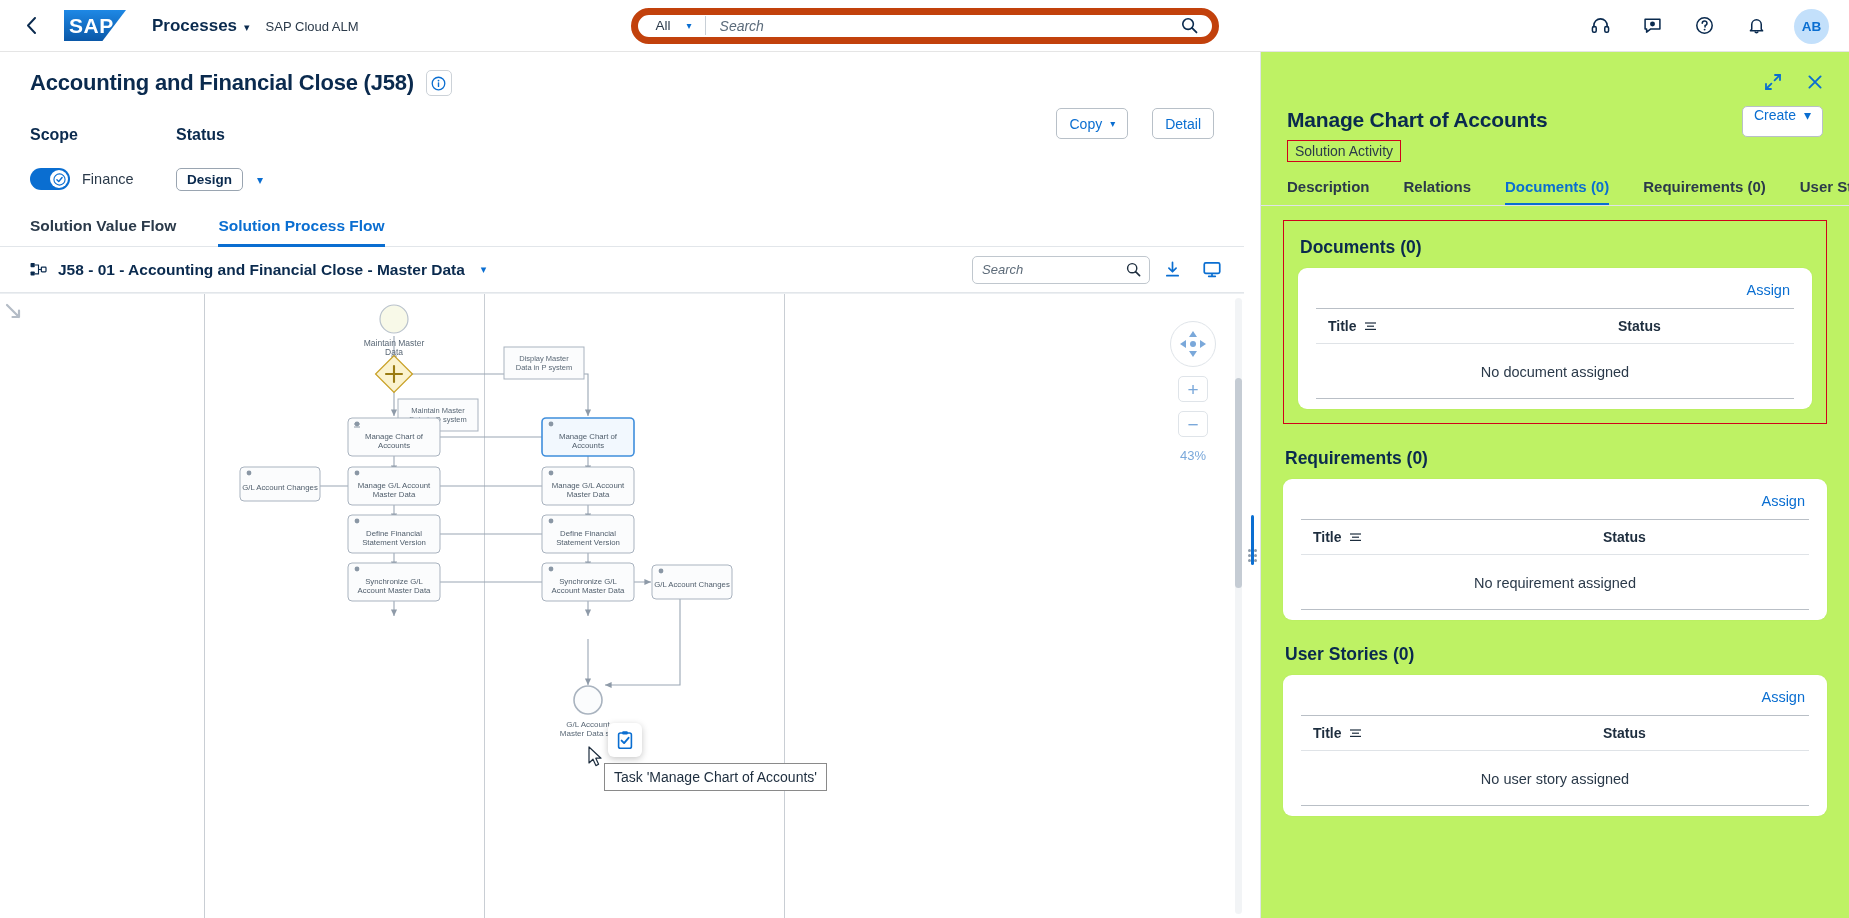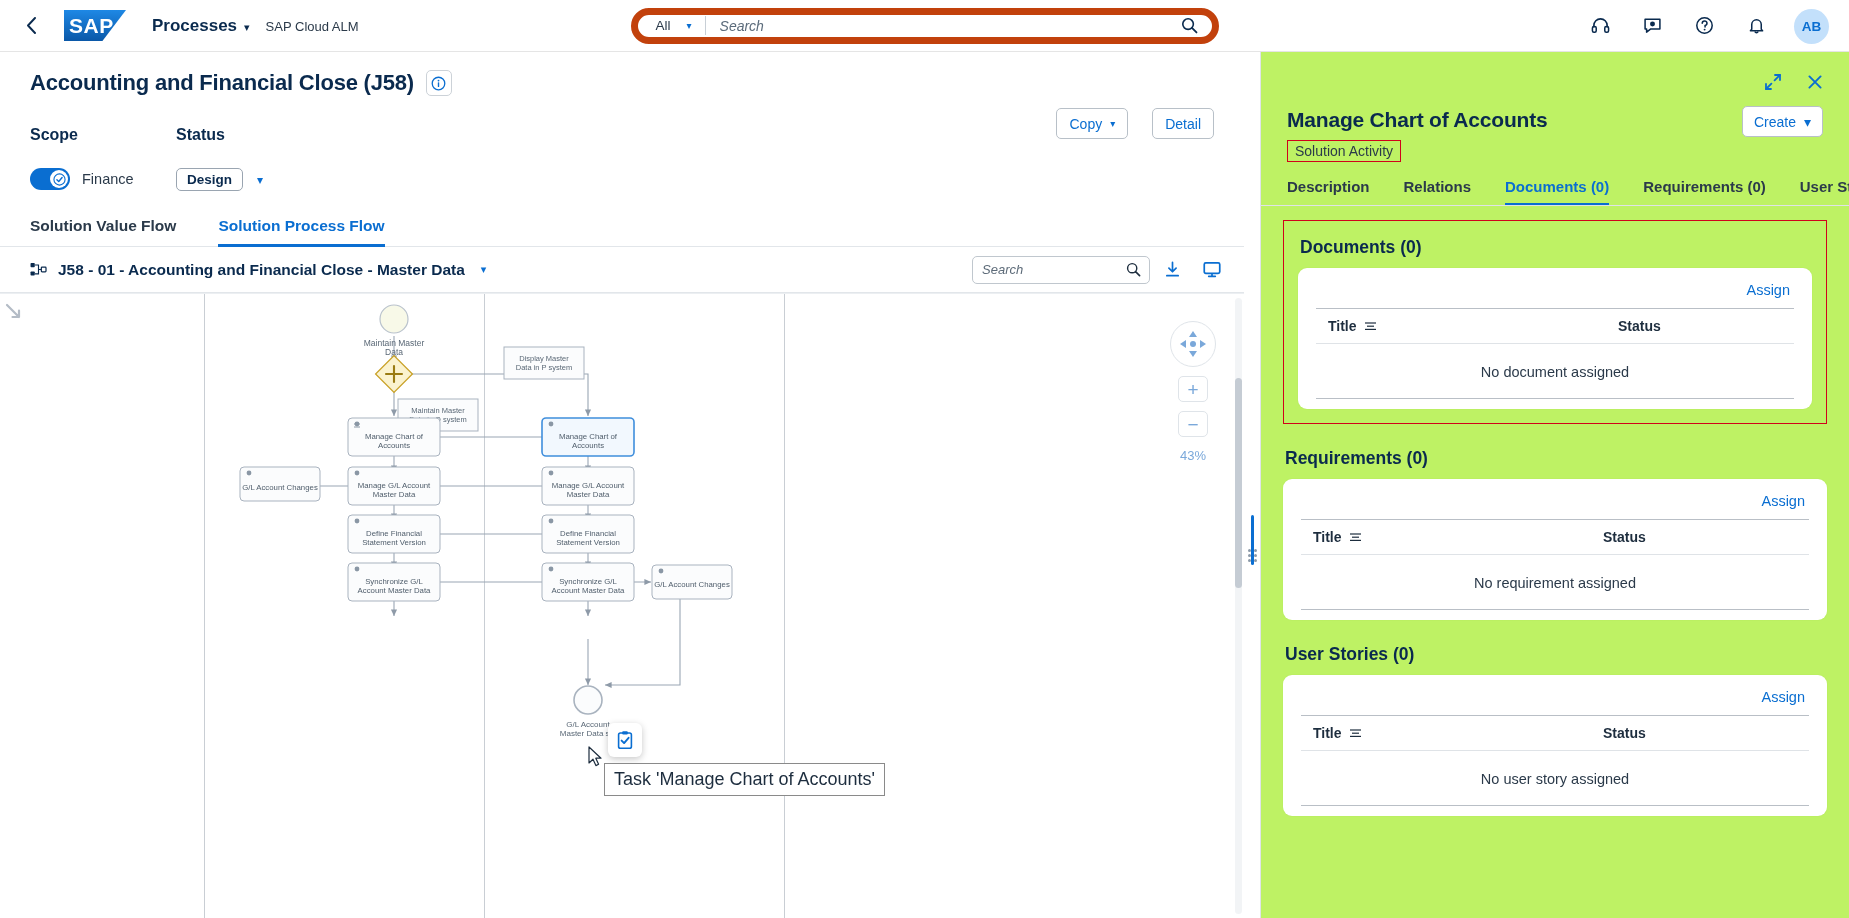--- a/index.html
+++ b/index.html
@@ -190,38 +190,38 @@
   .v-scroll .thumb { position: absolute; left: 0; top: 80px; width: 7px; height: 210px; background: #c5ccd4; border-radius: 4px; }
 
   
   .node-action {
     position: absolute; width: 34px; height: 34px; border-radius: 6px; background: #fff;
     box-shadow: 0 2px 7px rgba(0,0,0,0.22); display: flex; align-items: center; justify-content: center;
     cursor: pointer; z-index: 6;
   }
   .tooltip {
     position: absolute; background: #fff; border: 1px solid #8a8a8a;
-    padding: 5px 9px; font-size: 18px; color: #1d2d3e; white-space: nowrap; z-index: 7;
+    padding: 5px 9px; font-size: 14px; color: #1d2d3e; white-space: nowrap; z-index: 7;
   }
   .cursor { position: absolute; z-index: 8; }
 
   
   .right-pane {
     width: 589px; min-width: 589px; background: #bef264;
     display: flex; flex-direction: column; border-left: 1px solid #e0e4e8;
     overflow: hidden;
   }
   .rp-topicons { display: flex; justify-content: flex-end; gap: 6px; padding: 12px 16px 0 0; }
   .rp-head { padding: 8px 26px 0 26px; position: relative; }
   .rp-title { font-size: 21px; font-weight: bold; color: #0a2a4e; letter-spacing: -0.2px; }
   .rp-create {
     position: absolute; right: 26px; top: 6px;
     border: 1px solid #b8c0c8; background: #fff; color: #0a6ed1;
     border-radius: 5px; height: 31px; padding: 0 11px; font-size: 14px; cursor: pointer;
-    display: flex; align-items: center; gap: 8px; font-family: "Liberation Sans", sans-serif;
+    display: flex; gap: 8px; font-family: "Liberation Sans", sans-serif;
   }
   .rp-subtype {
     display: inline-block; margin-top: 8px; font-size: 14px; color: #2b3a4a;
     border: 1.5px solid #d0021b; padding: 2px 7px;
   }
   .rp-tabs { display: flex; padding: 0 26px; margin-top: 16px; border-bottom: 1px solid #dfe3e7; overflow: hidden; }
   .rp-tab {
     font-size: 15px; font-weight: bold; color: #2b3a4a; padding-bottom: 10px;
     margin-right: 34px; cursor: pointer; position: relative; white-space: nowrap;
   }

